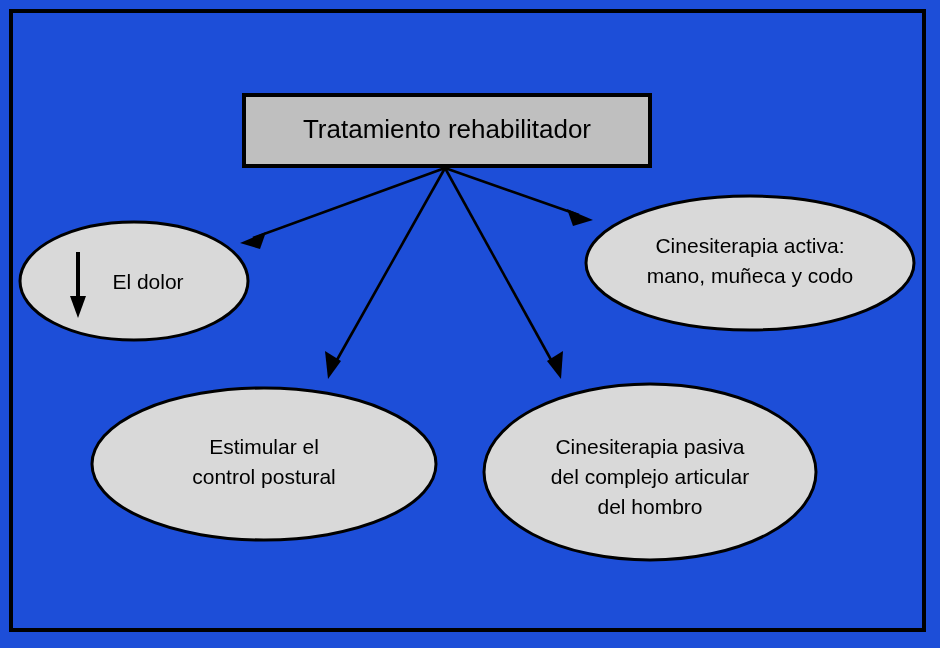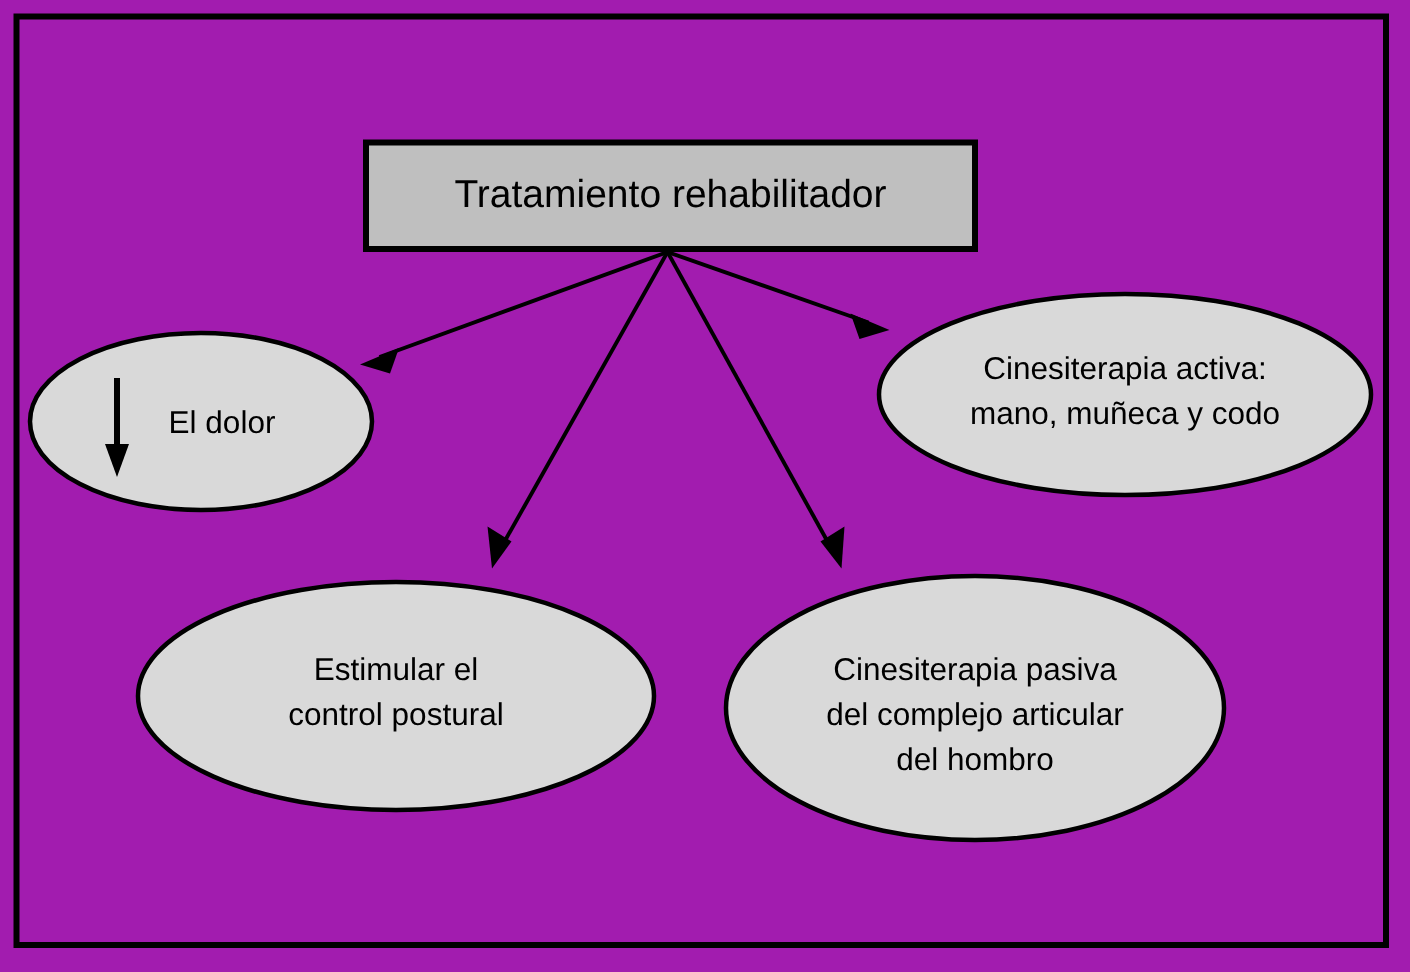--- a/index.html
+++ b/index.html
@@ -7,21 +7,21 @@
     padding: 0;
     background: #ffffff;
   }
   body {
     font-family: "Liberation Sans", sans-serif;
   }
   #canvas {
     position: relative;
     width: 940px;
     height: 648px;
-    background: #a21caf;
+    background: #1d4ed8;
     overflow: hidden;
   }
   #diagram-svg {
     position: absolute;
     top: 0;
     left: 0;
     width: 940px;
     height: 648px;
   }
   .frame-rect {

